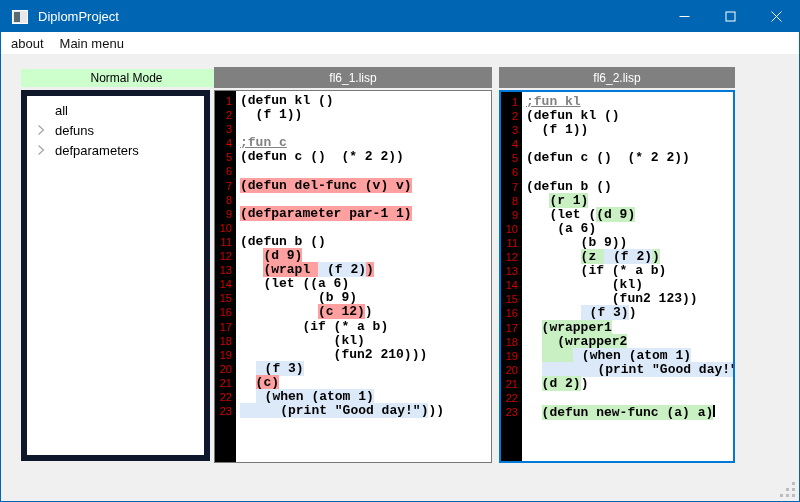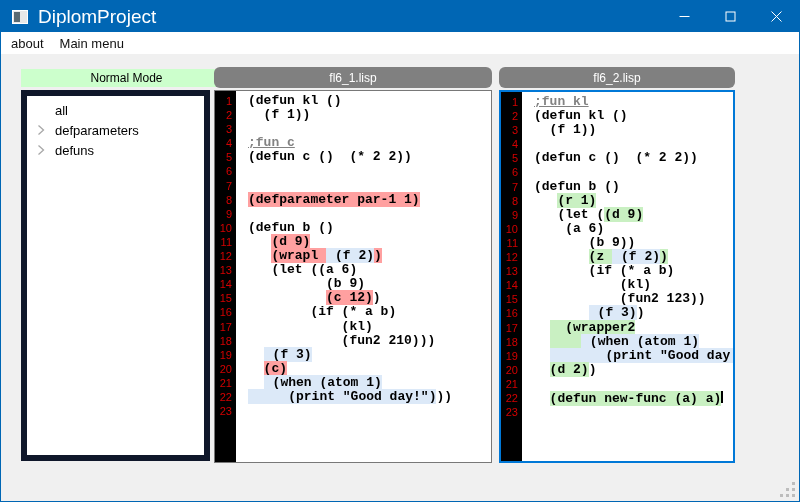--- a/index.html
+++ b/index.html
@@ -19,52 +19,52 @@
     position:relative;width:800px;height:502px;box-sizing:border-box;
     border:1px solid var(--accent);background:#f0f0f0;overflow:hidden;
     font-family:"Liberation Sans",sans-serif;
   }
   
   .titlebar{position:absolute;left:0;top:0;right:0;height:31px;background:var(--accent);
     display:flex;align-items:center;color:#fff;}
   .app-icon{width:16px;height:14px;margin-left:11px;background:#e8e8e8;border:1px solid #fff;
     box-sizing:border-box;position:relative;flex:none;}
   .app-icon::before{content:"";position:absolute;left:1px;top:1px;bottom:1px;width:6px;background:#5a6a72;}
-  .title{margin-left:10px;font-size:19px;}
+  .title{margin-left:10px;font-size:13px;}
   .win-controls{margin-left:auto;display:flex;height:100%;}
   .win-btn{width:46px;height:31px;background:transparent;border:none;display:flex;
     align-items:center;justify-content:center;padding:0;cursor:default;}
   
   .menubar{position:absolute;left:0;top:31px;right:0;height:22px;background:#ffffff;
     display:flex;align-items:center;font-size:13px;color:#111;}
   .menu-item{padding:0 8px;height:100%;display:flex;align-items:center;}
   .menu-item:first-child{padding-left:10px;}
   
   .mode-banner{position:absolute;left:20px;top:68px;width:211px;height:18px;
     background:var(--banner);font-size:12px;color:#000;display:flex;align-items:center;justify-content:center;}
   
   .tree{position:absolute;left:20px;top:89px;width:189px;height:371px;box-sizing:border-box;
     background:#fff;border:6px solid #0f172a;padding-top:4px;}
   .tree-row{height:20px;display:flex;align-items:center;font-size:13px;color:#000;padding-left:8px;}
   .tree-exp{width:20px;height:100%;display:flex;align-items:center;justify-content:flex-start;flex:none;padding-left:2px;box-sizing:border-box;}
   
   .panel{position:absolute;top:66px;}
   .panel-header{height:21px;background:var(--header-bg);color:#fff;font-size:12px;
-    display:flex;align-items:center;justify-content:center;border-radius:6px;}
+    display:flex;align-items:center;justify-content:center;}
   .panel-body{margin-top:2px;height:373px;box-sizing:border-box;background:#fff;display:flex;overflow:hidden;}
   .panel.unfocused .panel-body{border:1px solid #787878;}
   .panel.focused .panel-body{border:2px solid var(--focus);}
   .panel-1{left:213px;width:278px;}
   .panel-2{left:498px;width:236px;}
   .gutter{width:21px;flex:none;background:var(--gutter);color:var(--lnum);
     font-family:"Liberation Sans",sans-serif;font-size:11px;text-align:right;
     padding:3px 4px 0 0;box-sizing:border-box;}
   .gutter .ln{height:14.1px;line-height:14.1px;}
   .code{flex:1;padding:3px 0 0 4px;font-family:"Liberation Mono",monospace;
-    font-size:13px;font-weight:700;color:#000;overflow:hidden;margin-left:8px;}
+    font-size:13px;font-weight:700;color:#000;overflow:hidden;}
   .code-line{height:14.1px;line-height:14.1px;white-space:pre;}
   .seg-plain{}
   .seg-comment{color:var(--comment);text-decoration:underline;}
   .seg-red{background:var(--hl-red);}
   .seg-green{background:var(--hl-green);}
   .seg-blue{background:var(--hl-blue);padding-left:9px;}
   .caret{display:inline-block;width:2px;height:12px;background:#000;vertical-align:-1px;}
   
   .grip{position:absolute;right:4px;bottom:4px;width:15px;height:15px;}
 </style>
@@ -107,29 +107,29 @@
     <div class="tree-row">
       <span class="tree-exp"></span>
       <span>all</span>
     </div>
     <div class="tree-row">
       <span class="tree-exp">
         <svg width="8" height="12" viewBox="0 0 8 12">
             <path d="M1.5 1.5 L6.5 6 L1.5 10.5" fill="none" stroke="#a8a8a8" stroke-width="1.3"></path>
           </svg>
       </span>
-      <span>defparameters</span>
+      <span>defuns</span>
     </div>
     <div class="tree-row">
       <span class="tree-exp">
         <svg width="8" height="12" viewBox="0 0 8 12">
             <path d="M1.5 1.5 L6.5 6 L1.5 10.5" fill="none" stroke="#a8a8a8" stroke-width="1.3"></path>
           </svg>
       </span>
-      <span>defuns</span>
+      <span>defparameters</span>
     </div>
   </div>
 
   <div class="panel panel-1 unfocused">
     <div class="panel-header">fl6_1.lisp</div>
     <div class="panel-body">
       <div class="gutter">
           <div class="ln">1</div>
           <div class="ln">2</div>
           <div class="ln">3</div>
@@ -154,20 +154,21 @@
           <div class="ln">22</div>
           <div class="ln">23</div>
         </div>
       <div class="code">
           <div class="code-line"><span class="seg-plain">(defun kl ()</span></div>
           <div class="code-line"><span class="seg-plain">  (f 1))</span></div>
           <div class="code-line"></div>
           <div class="code-line"><span class="seg-comment">;fun c</span></div>
           <div class="code-line"><span class="seg-plain">(defun c ()  (* 2 2))</span></div>
           <div class="code-line"></div>
+          <div class="code-line"><span class="seg-red">(defun del-func (v) v)</span></div>
           <div class="code-line"></div>
           <div class="code-line"><span class="seg-red">(defparameter par-1 1)</span></div>
           <div class="code-line"></div>
           <div class="code-line"><span class="seg-plain">(defun b ()</span></div>
           <div class="code-line"><span class="seg-plain">   </span><span class="seg-red">(d 9)</span></div>
           <div class="code-line"><span class="seg-plain">   </span><span class="seg-red">(wrapl </span><span class="seg-blue">(f 2)</span><span class="seg-red">)</span></div>
           <div class="code-line"><span class="seg-plain">   (let ((a 6)</span></div>
           <div class="code-line"><span class="seg-plain">          (b 9)</span></div>
           <div class="code-line"><span class="seg-plain">          </span><span class="seg-red">(c 12)</span><span class="seg-plain">)</span></div>
           <div class="code-line"><span class="seg-plain">        (if (* a b)</span></div>
@@ -219,20 +220,21 @@
           <div class="code-line"><span class="seg-plain">(defun b ()</span></div>
           <div class="code-line"><span class="seg-plain">   </span><span class="seg-green">(r 1)</span></div>
           <div class="code-line"><span class="seg-plain">   (let (</span><span class="seg-green">(d 9)</span></div>
           <div class="code-line"><span class="seg-plain">    (a 6)</span></div>
           <div class="code-line"><span class="seg-plain">       (b 9))</span></div>
           <div class="code-line"><span class="seg-plain">       </span><span class="seg-green">(z </span><span class="seg-blue">(f 2)</span><span class="seg-green">)</span></div>
           <div class="code-line"><span class="seg-plain">       (if (* a b)</span></div>
           <div class="code-line"><span class="seg-plain">           (kl)</span></div>
           <div class="code-line"><span class="seg-plain">           (fun2 123))</span></div>
           <div class="code-line"><span class="seg-plain">       </span><span class="seg-blue">(f 3)</span><span class="seg-plain">)</span></div>
+          <div class="code-line"><span class="seg-plain">  </span><span class="seg-green">(wrapper1</span></div>
           <div class="code-line"><span class="seg-plain">  </span><span class="seg-green">  (wrapper2</span></div>
           <div class="code-line"><span class="seg-plain">  </span><span class="seg-green">    </span><span class="seg-blue">(when (atom 1)</span></div>
           <div class="code-line"><span class="seg-plain">  </span><span class="seg-blue">      (print "Good day!"))</span><span class="seg-green">))</span></div>
           <div class="code-line"><span class="seg-plain">  </span><span class="seg-green">(d 2)</span><span class="seg-plain">)</span></div>
           <div class="code-line"></div>
           <div class="code-line"><span class="seg-plain">  </span><span class="seg-green">(defun new-func (a) a)</span><span class="caret"></span></div>
         </div>
     </div>
   </div>
 

